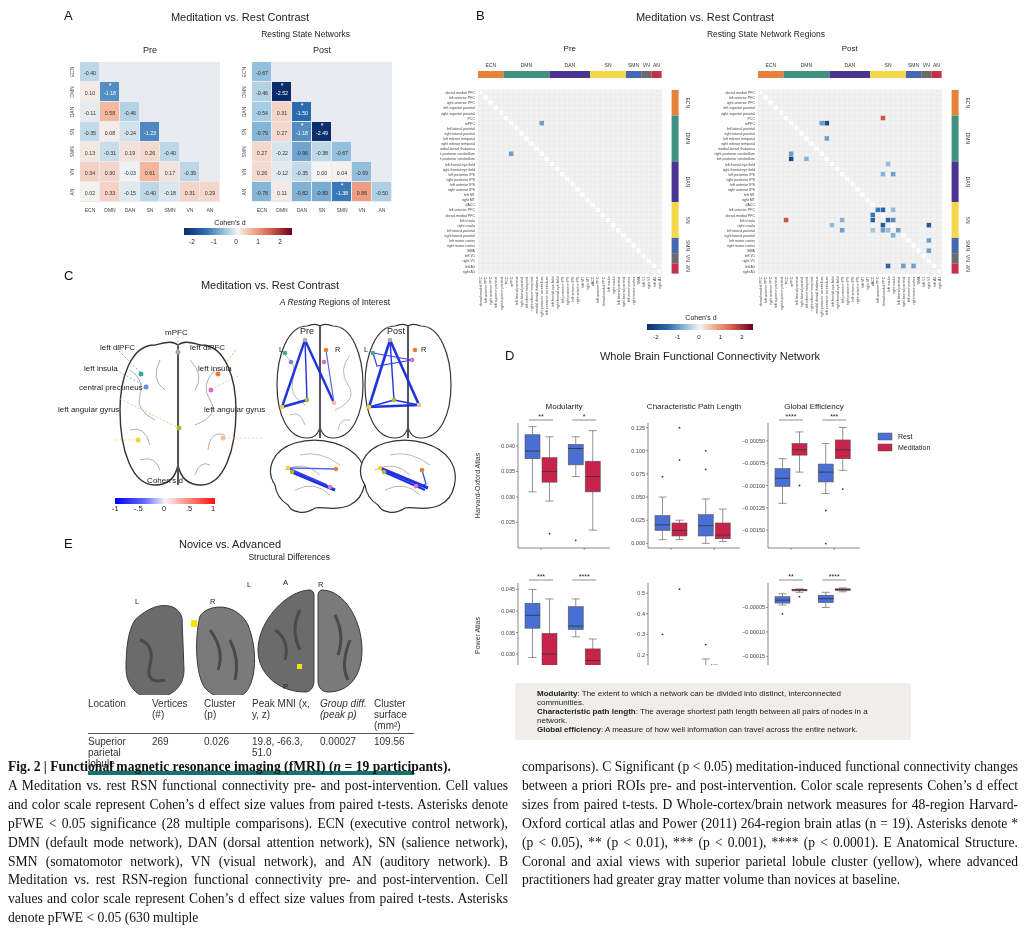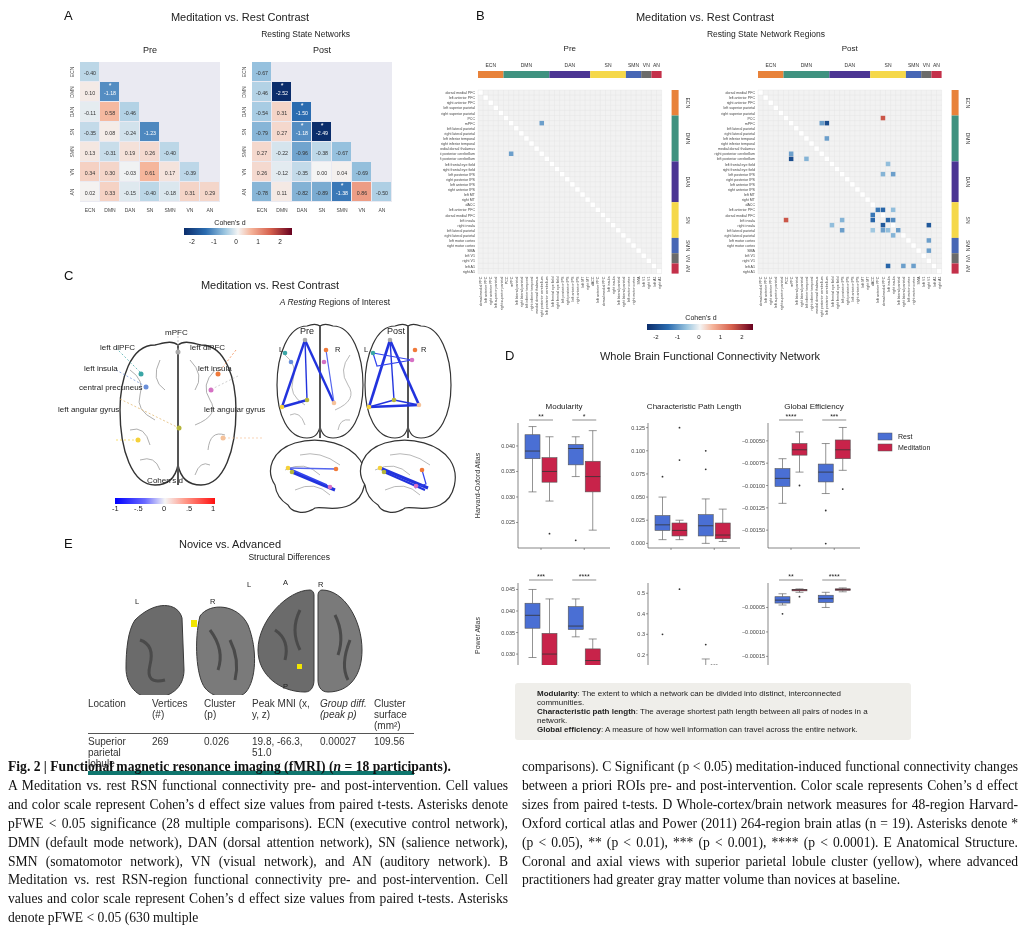--- a/index.html
+++ b/index.html
@@ -1150,16 +1150,16 @@
       <td>0.026</td>
       <td>19.8, -66.3, 51.0</td>
       <td>0.00027</td>
       <td>109.56</td>
     </tr>
   </tbody>
     </table>
 </div>
 
 <div class="abs caption" style="left:8px;top:758px;width:500px;">
-  <div><b>Fig. 2 | Functional magnetic resonance imaging (fMRI) (</b><b><i>n</i></b><b> = 18 participants).</b></div>
+  <div><b>Fig. 2 | Functional magnetic resonance imaging (fMRI) (</b><b><i>n</i></b><b> = 19 participants).</b></div>
   <div style="text-align:justify;">A Meditation vs. rest RSN functional connectivity pre- and post-intervention. Cell values and color scale represent Cohen’s d effect size values from paired t-tests. Asterisks denote pFWE &lt; 0.05 significance (28 multiple comparisons). ECN (executive control network), DMN (default mode network), DAN (dorsal attention network), SN (salience network), SMN (somatomotor network), VN (visual network), and AN (auditory network). B Meditation vs. rest RSN-region functional connectivity pre- and post-intervention. Cell values and color scale represent Cohen’s d effect size values from paired t-tests. Asterisks denote pFWE &lt; 0.05 (630 multiple</div>
 </div>
 <div class="abs caption" style="left:522px;top:758px;width:496px;text-align:justify;">comparisons). C Significant (p &lt; 0.05) meditation-induced functional connectivity changes between a priori ROIs pre- and post-intervention. Color scale represents Cohen’s d effect sizes from paired t-tests. D Whole-cortex/brain network measures for 48-region Harvard-Oxford cortical atlas and Power (2011) 264-region brain atlas (n = 19). Asterisks denote * (p &lt; 0.05), ** (p &lt; 0.01), *** (p &lt; 0.001), **** (p &lt; 0.0001). E Anatomical Structure. Coronal and axial views with superior parietal lobule cluster (yellow), where advanced practitioners had greater gray matter volume than novices at baseline.</div>
 
 </body></html>

